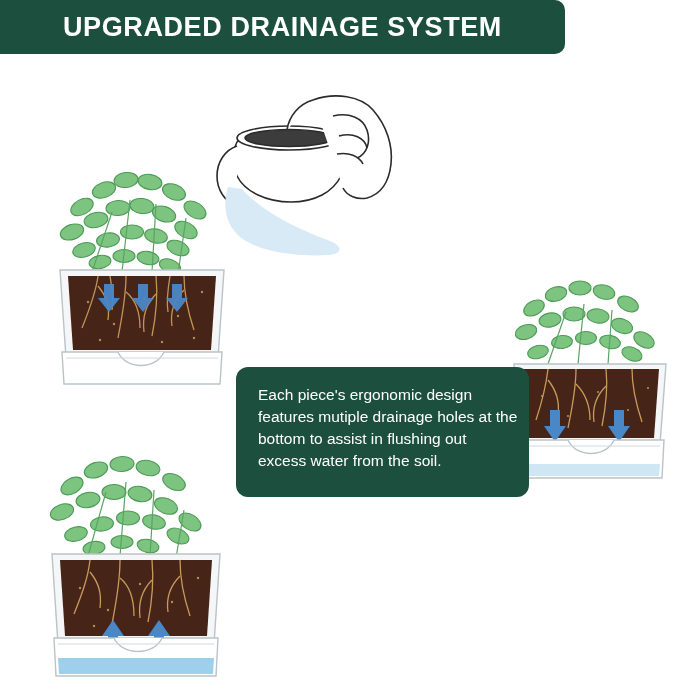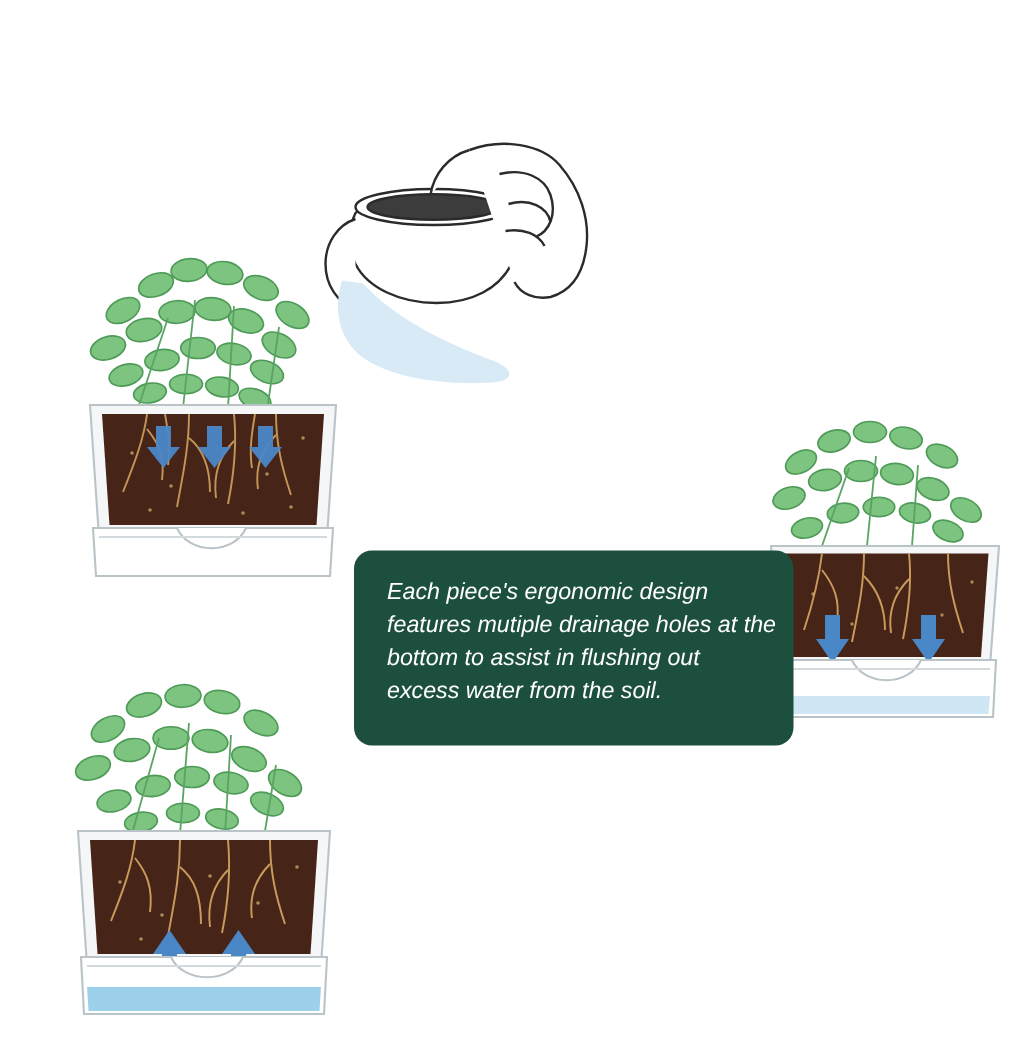--- a/index.html
+++ b/index.html
@@ -54,40 +54,42 @@
     font-size: 15.5px;
     line-height: 1.42;
     color: #ffffff;
   }
   #callout-top {
     left: 236px;
     top: 367px;
     width: 293px;
     height: 130px;
     padding: 17px 10px 0 22px;
-    font-style: italic;
   }
   #callout-bottom {
     left: 218px;
     top: 569px;
     width: 367px;
     height: 110px;
     padding: 19px 18px 0 22px;
   }
   
   .planter {
     position: absolute;
   }
   .planter svg { display: block; }
 </style>
 </head>
 <body>
 
 <div class="stage">
 
+  <div class="header-banner">
+    <span class="header-title">UPGRADED DRAINAGE SYSTEM</span>
+  </div>
 
   <div class="planter" style="left:215px; top:80px;">
     <svg width="220" height="190" viewBox="0 0 220 190">
 
       <path d="M228 120 C226 150 220 170 210 182 L180 190 L150 190 Q170 160 196 118 Z" transform="translate(-1,-1)" fill="#d9eaf6" opacity="0"></path>
 
       <g stroke="#2b2b2b" stroke-width="1.6" fill="#ffffff">
         <path d="M22 62 C18 70 16 84 22 96 C30 112 52 122 76 122 C100 122 118 112 126 96 L132 66 C120 58 96 52 76 52 C52 52 30 54 22 62 Z"></path>
 
         <path d="M22 66 C10 70 2 82 2 96 C2 110 10 122 22 126" fill="#ffffff"></path>

